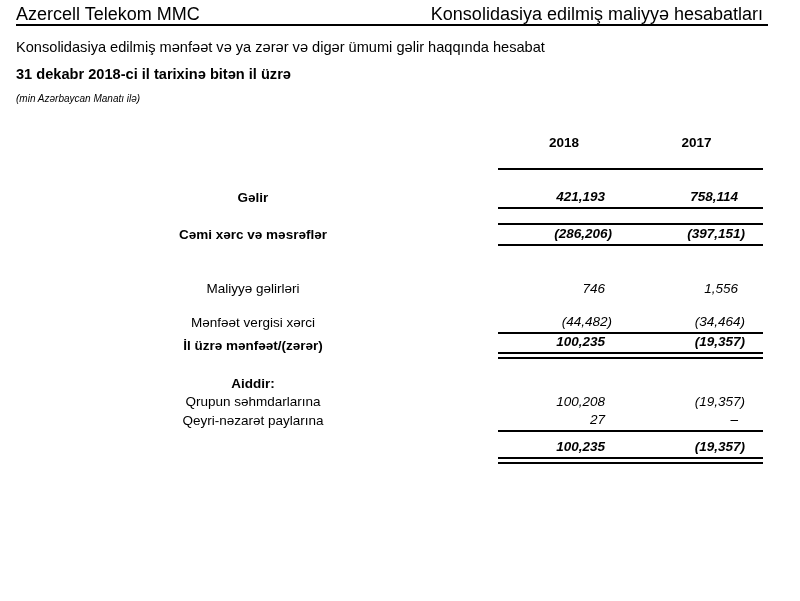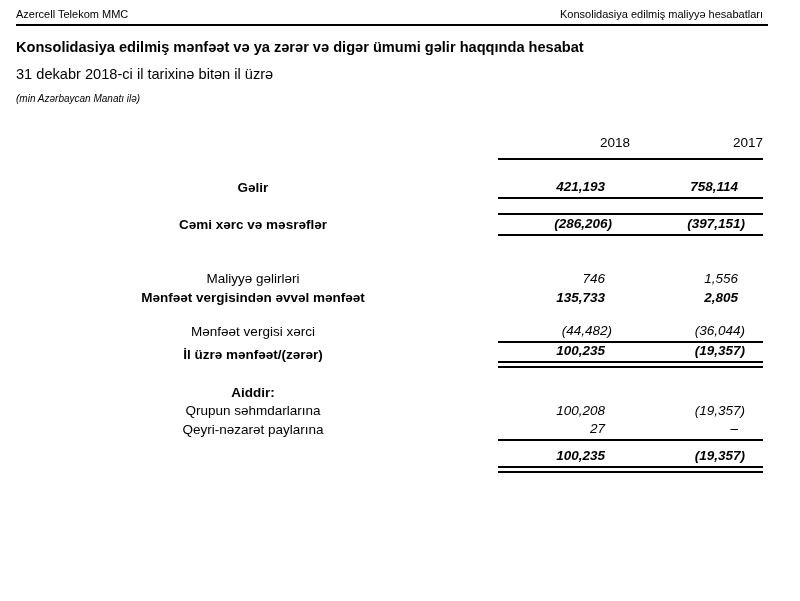--- a/index.html
+++ b/index.html
@@ -6,42 +6,42 @@
   body {
     width: 800px; height: 601px;
     font-family: "Liberation Sans", sans-serif;
     color: #000;
     overflow: hidden;
   }
   .page { padding: 7px 0 0 16px; width: 752px; }
 
   .masthead {
     display: flex; justify-content: space-between;
-    width: 747px; font-size: 11px; line-height: 15px;
+    width: 747px; font-size: 18px; line-height: 15px;
   }
   .rule { width: 752px; height: 2px; background: #000; margin-top: 2px; }
 
-  .title    { font-size: 14.6px; font-weight: bold; margin: 13px 0 0 0; line-height: 17px; }
-  .subtitle { font-size: 14.6px; font-weight: normal; margin: 10px 0 0 0; line-height: 17px; }
+  .title    { font-size: 14.6px; font-weight: normal; margin: 13px 0 0 0; line-height: 17px; }
+  .subtitle { font-size: 14.6px; font-weight: bold; margin: 10px 0 0 0; line-height: 17px; }
   .note     { font-size: 10px; font-style: italic; margin-top: 8px; line-height: 15px; }
 
   table.statement {
     border-collapse: collapse; table-layout: fixed;
     width: 747px; margin-top: 29px;
   }
   col.c-label { width: 482px; }
   col.c-y1    { width: 132px; }
   col.c-y2    { width: 133px; }
 
   td, th {
     vertical-align: bottom;
     padding: 0 0 2px 0;
     font-size: 13.5px; line-height: 16px;
   }
-  th.num { text-align: right; font-weight: normal; padding-bottom: 7px; }
+  th.num { text-align: center; font-weight: bold; padding-bottom: 17px; }
   td.num { text-align: right; padding-right: 18px; white-space: nowrap; font-style: italic; }
   td.num.no-paren { padding-right: 25px; }
   td.label { text-align: center; white-space: pre-wrap; padding-right: 8px; }
   tr.bold td, tr.bold th { font-weight: bold; }
 
   tr.b-bot .num { border-bottom: 2px solid #000; }
   tr.b-top .num { border-top: 2px solid #000; }
   tr.b-dbl .num { border-bottom: 7px double #000; }
 
   tr.rh16 { height: 16px; } tr.rh17 { height: 17px; }
@@ -110,34 +110,29 @@
           <td colspan="3"></td>
         </tr>
 
       <tr class="rh17">
         <td class="label">Maliyyə gəlirləri</td>
         <td class="num no-paren">746</td>
         <td class="num no-paren">1,556</td>
       </tr>
 
 
-      <tr class="rh19 bold">
-        <td class="label">Mənfəət vergisindən əvvəl mənfəət</td>
-        <td class="num no-paren">135,733</td>
-        <td class="num no-paren">2,805</td>
-      </tr>
 
       <tr class="sp s15">
           <td colspan="3"></td>
         </tr>
 
       <tr class="rh17 b-bot">
         <td class="label">Mənfəət vergisi xərci</td>
         <td class="num">(44,482)</td>
-        <td class="num">(36,044)</td>
+        <td class="num">(34,464)</td>
       </tr>
 
       <tr class="rh19 bold b-dbl">
         <td class="label">İl üzrə mənfəət/(zərər)</td>
         <td class="num no-paren">100,235</td>
         <td class="num">(19,357)</td>
       </tr>
 
       <tr class="sp s17">
           <td colspan="3"></td>

